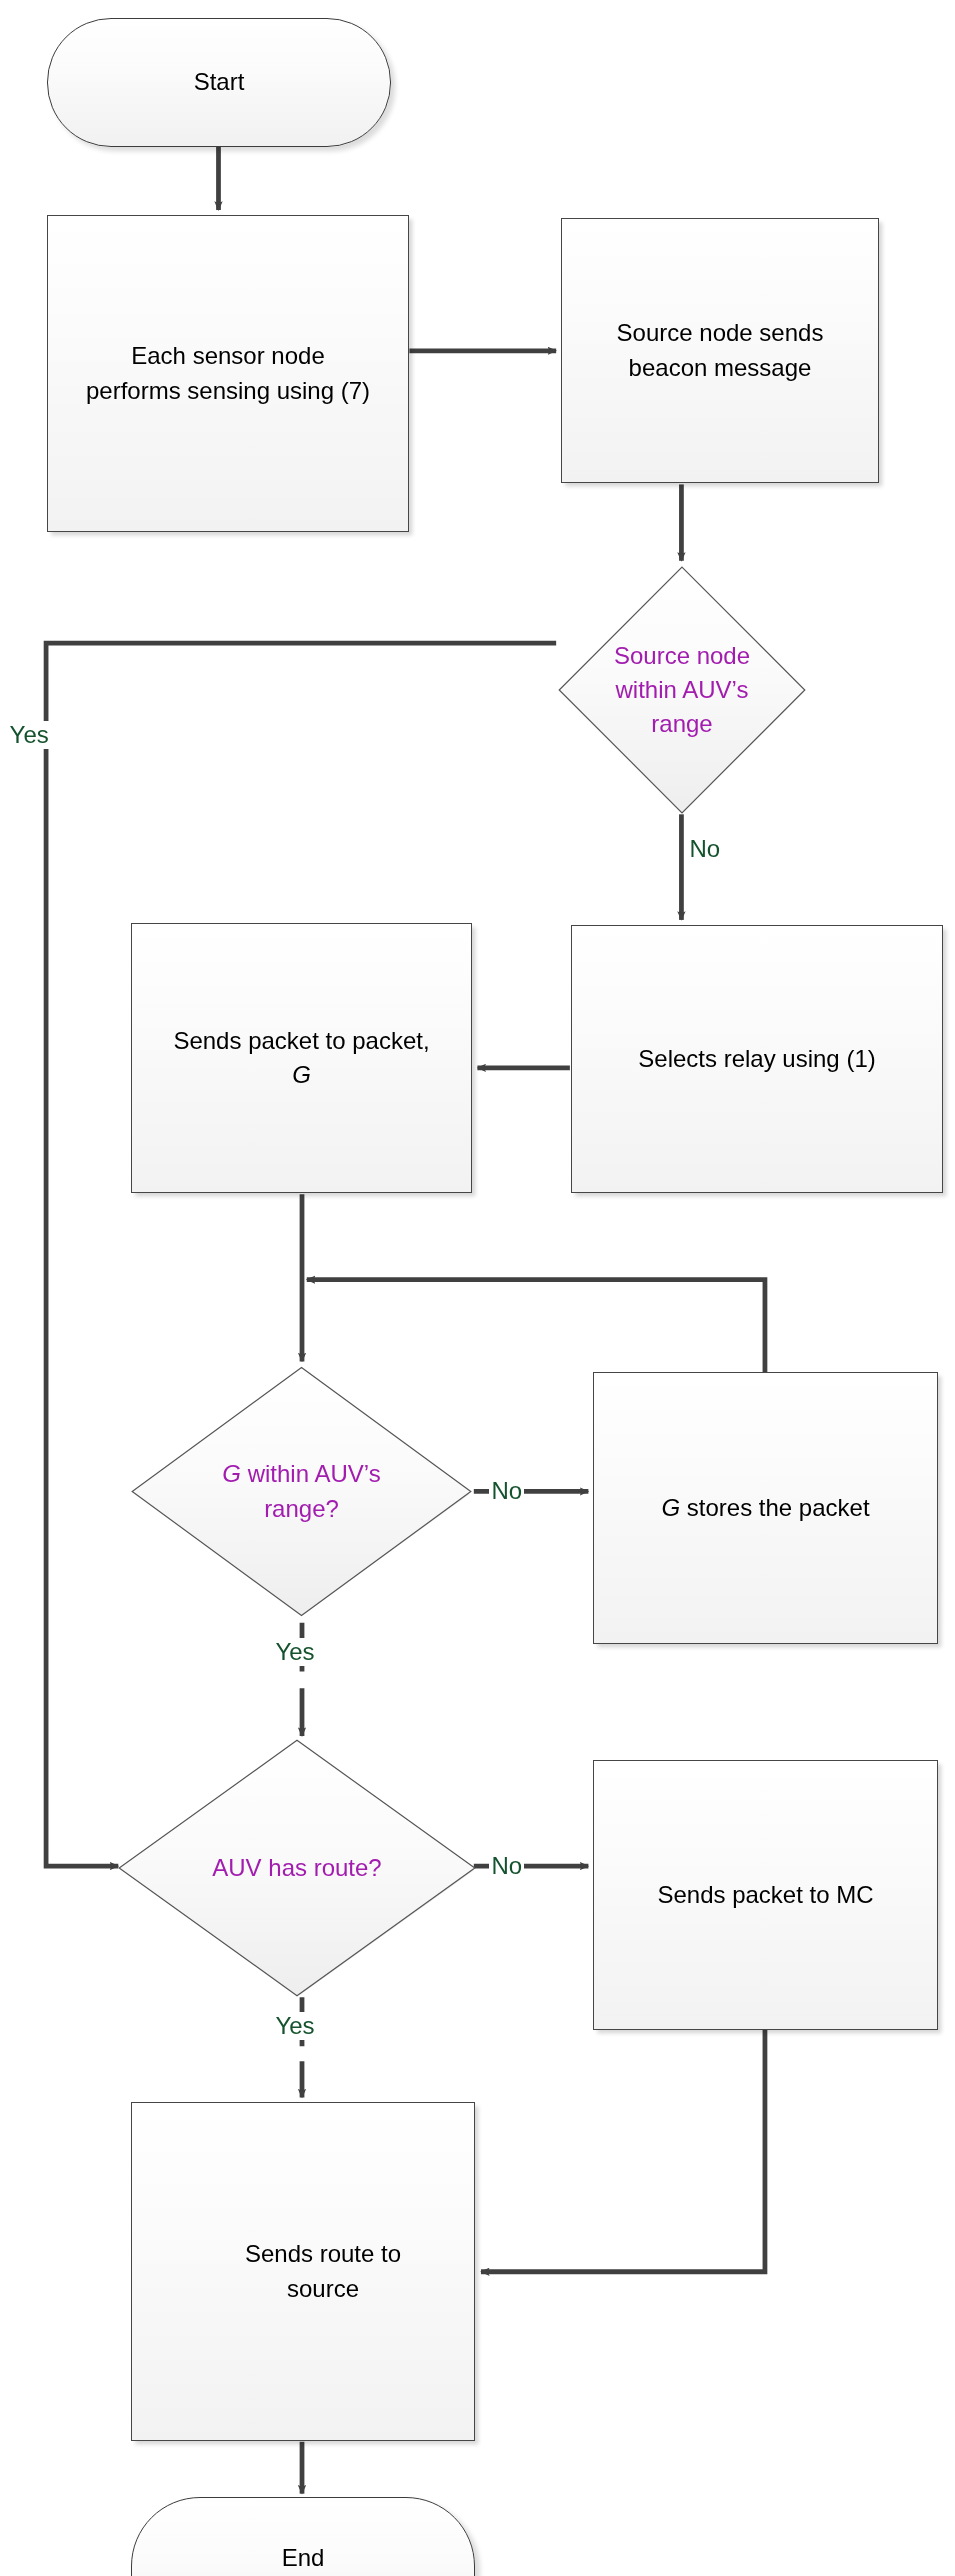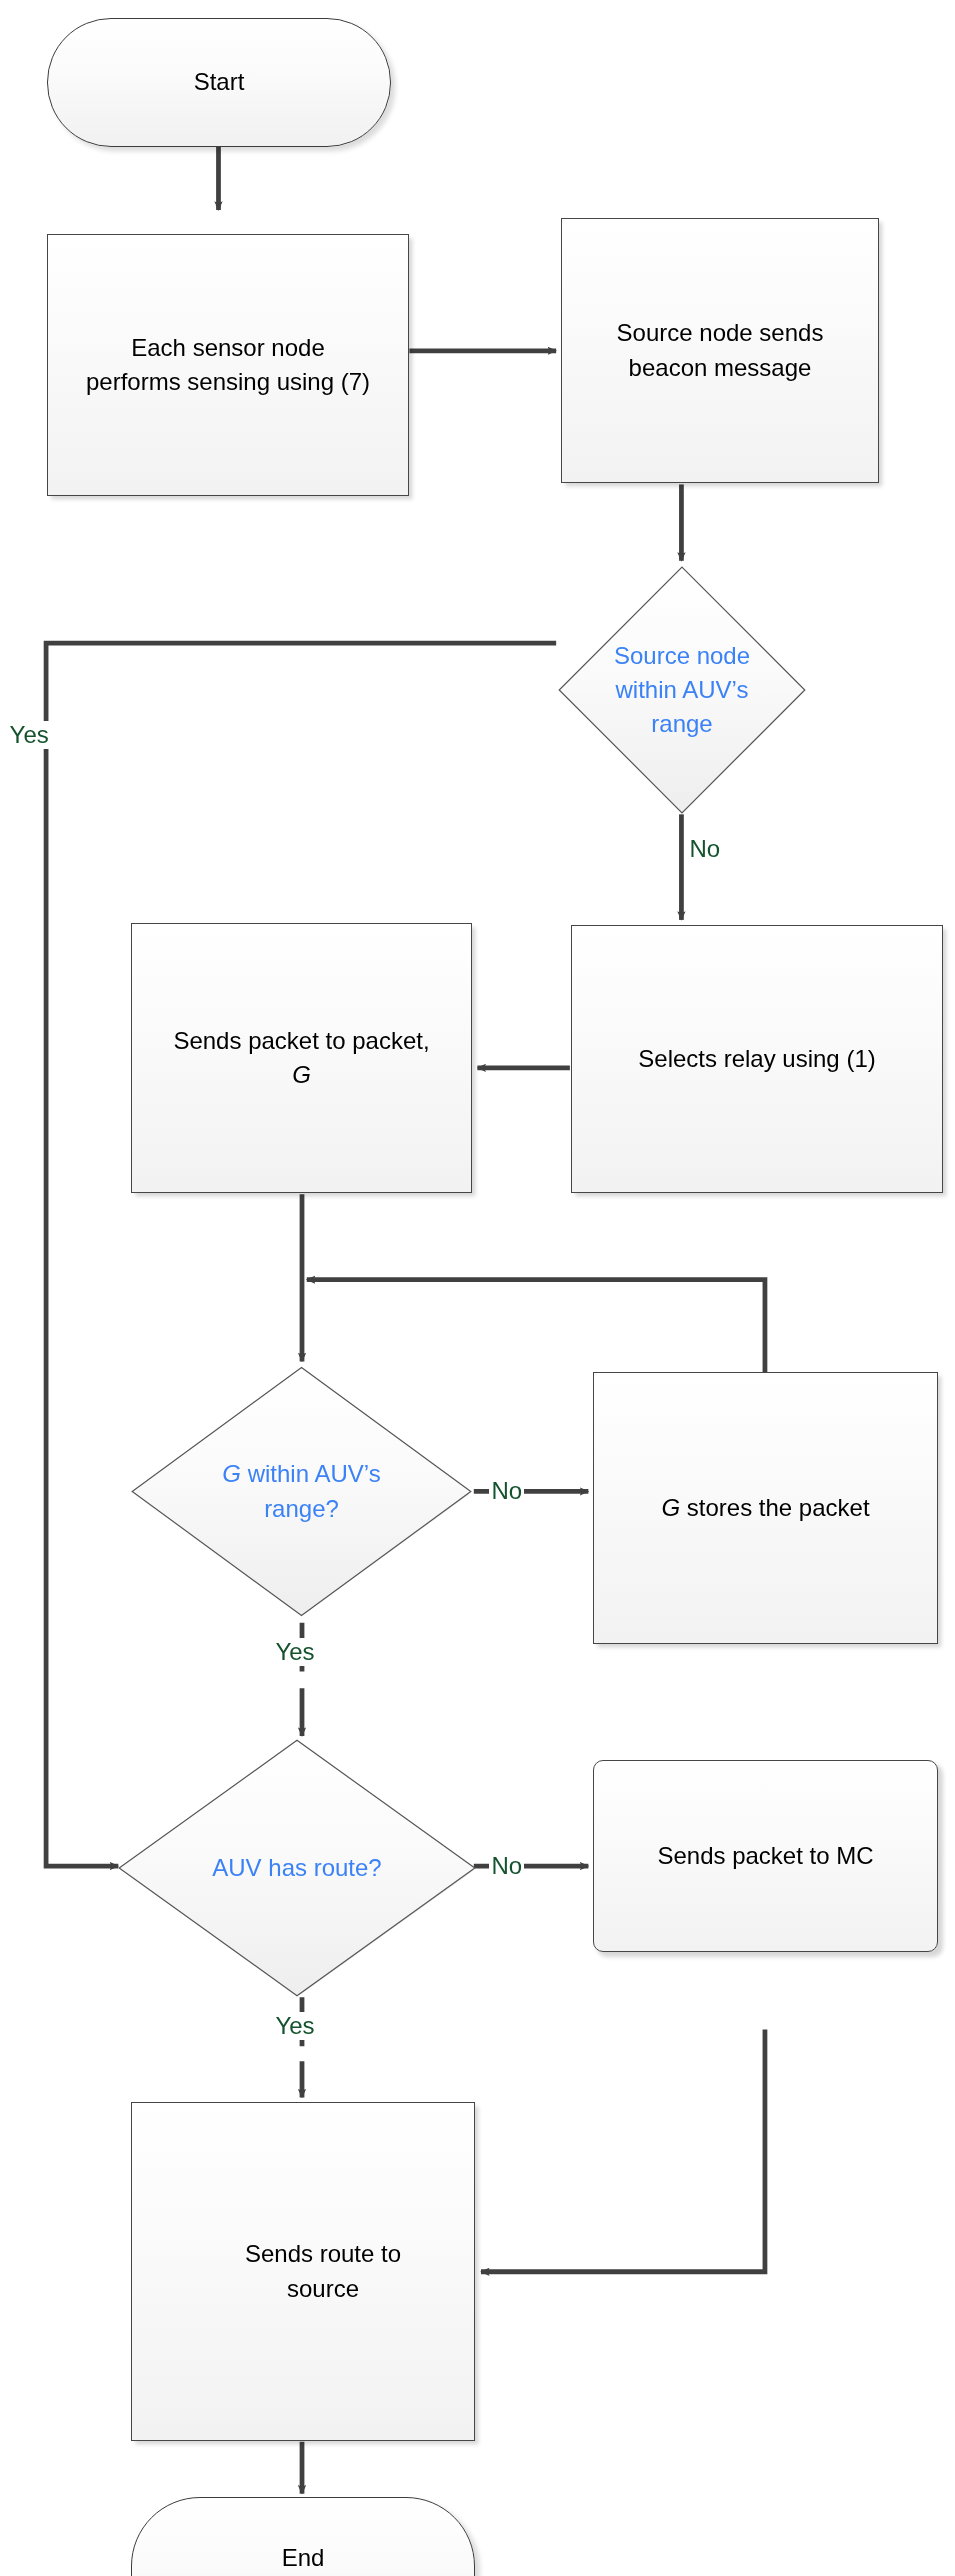--- a/index.html
+++ b/index.html
@@ -62,21 +62,21 @@
     left: 0;
     top: 0;
     width: 100%;
     height: 100%;
     display: flex;
     align-items: center;
     justify-content: center;
     text-align: center;
     font-size: 24px;
     line-height: 1.42;
-    color: #3b82f6;
+    color: #a21caf;
     padding: 0 14%;
     box-sizing: border-box;
   }
   .edge-label {
     position: absolute;
     font-size: 24px;
     color: #14532d;
     background: #ffffff;
     padding: 0 2.4px;
     z-index: 4;
@@ -124,21 +124,21 @@
       <path d="M1282,3402 L1282,3808 L806,3808" marker-end="url(#ah)"></path>
 
       <path d="M506,4093 L506,4180" marker-end="url(#ah)"></path>
     </g>
   </svg>
 
   <div class="node term" style="left:47px; top:18px; width:344px; height:129px; border-radius:64px;">
     <span>Start</span>
   </div>
 
-  <div class="node proc" style="left:47px; top:215px; width:362px; height:262px;margin-top:19px;">
+  <div class="node proc" style="left:47px; top:215px; width:362px; height:317px;">
     <span style="max-width:80%;">Each sensor node performs sensing using (7)</span>
   </div>
 
   <div class="node proc" style="left:561px; top:218px; width:318px; height:265px;">
     <span style="max-width:82%;">Source node sends beacon message</span>
   </div>
 
   <div class="dia-wrap" style="left:558px; top:566px; width:248px; height:248px;">
     <svg width="248" height="248" viewBox="0 0 415 415">
       <defs>
@@ -195,21 +195,21 @@
           <stop offset="45%" stop-color="#fafafa"></stop>
           <stop offset="100%" stop-color="#eeeeee"></stop>
         </linearGradient>
       </defs>
       <polygon points="306,8 596,220 306,428 16,220" fill="rgba(0,0,0,0.10)"></polygon>
       <polygon points="300,2 598,216 300,430 2,216" fill="url(#dg3)" stroke="#555" stroke-width="2"></polygon>
     </svg>
     <div class="dia-label" style="padding:0 18%;">AUV has route?</div>
   </div>
 
-  <div class="node proc" style="left:593px; top:1760px; width:345px; height:192px;border-radius:10px;">
+  <div class="node proc" style="left:593px; top:1760px; width:345px; height:270px;">
     <span style="max-width:94%;">Sends packet to MC</span>
   </div>
 
   <div class="node proc" style="left:131px; top:2102px; width:344px; height:339px;padding-left:40px;">
     <span style="max-width:72%;">Sends route to source</span>
   </div>
 
   <div class="node term" style="left:131px; top:2497px; width:344px; height:155px; border-radius:69px;">
     <span style="position:relative; top:-16.7px;">End</span>
   </div>

